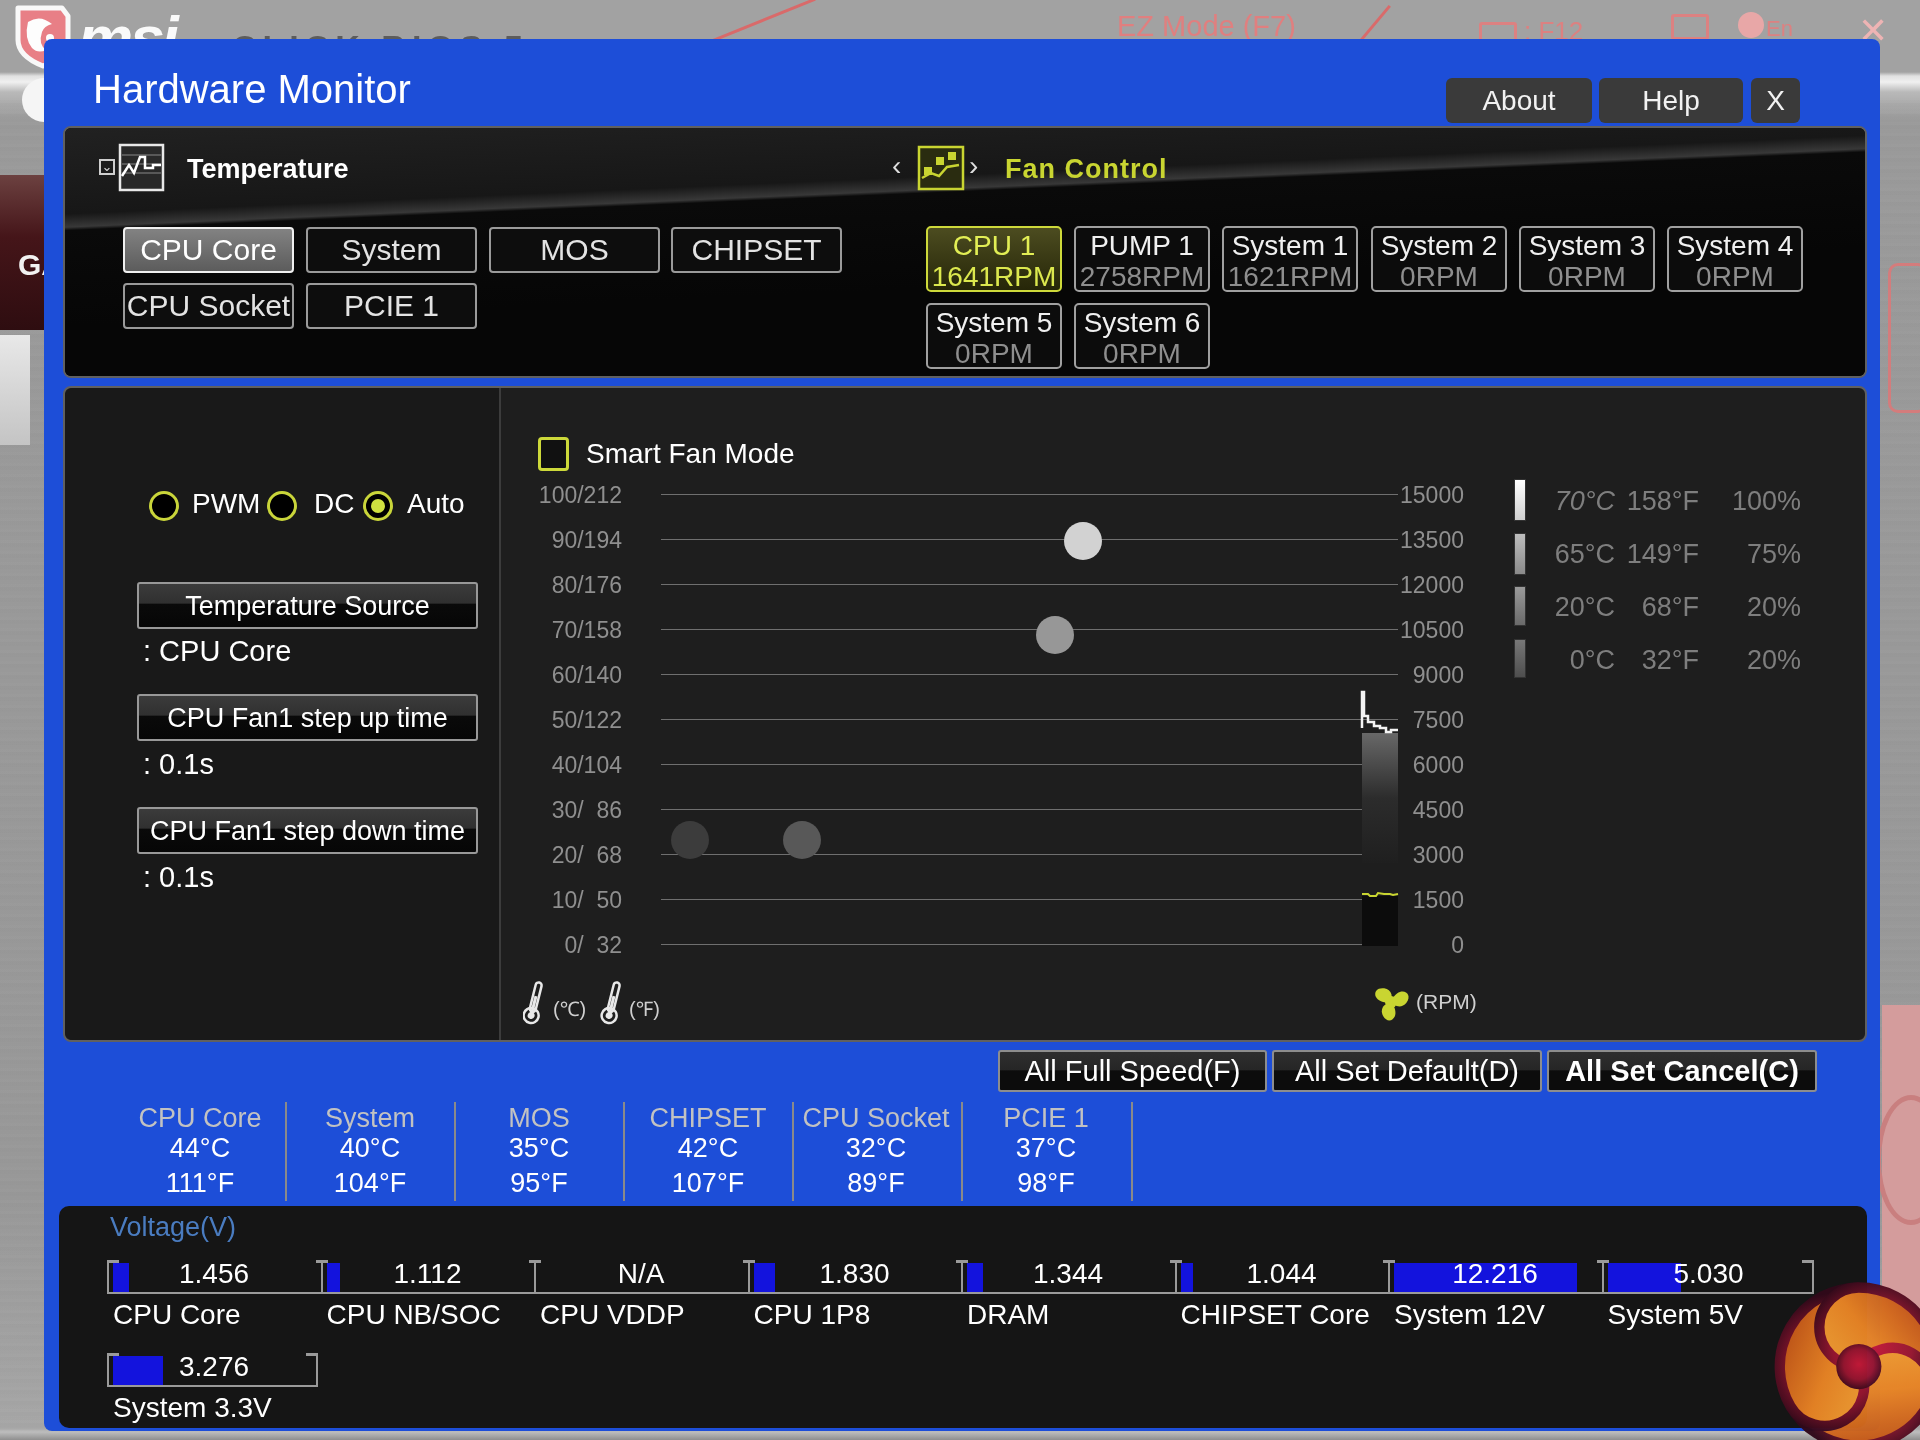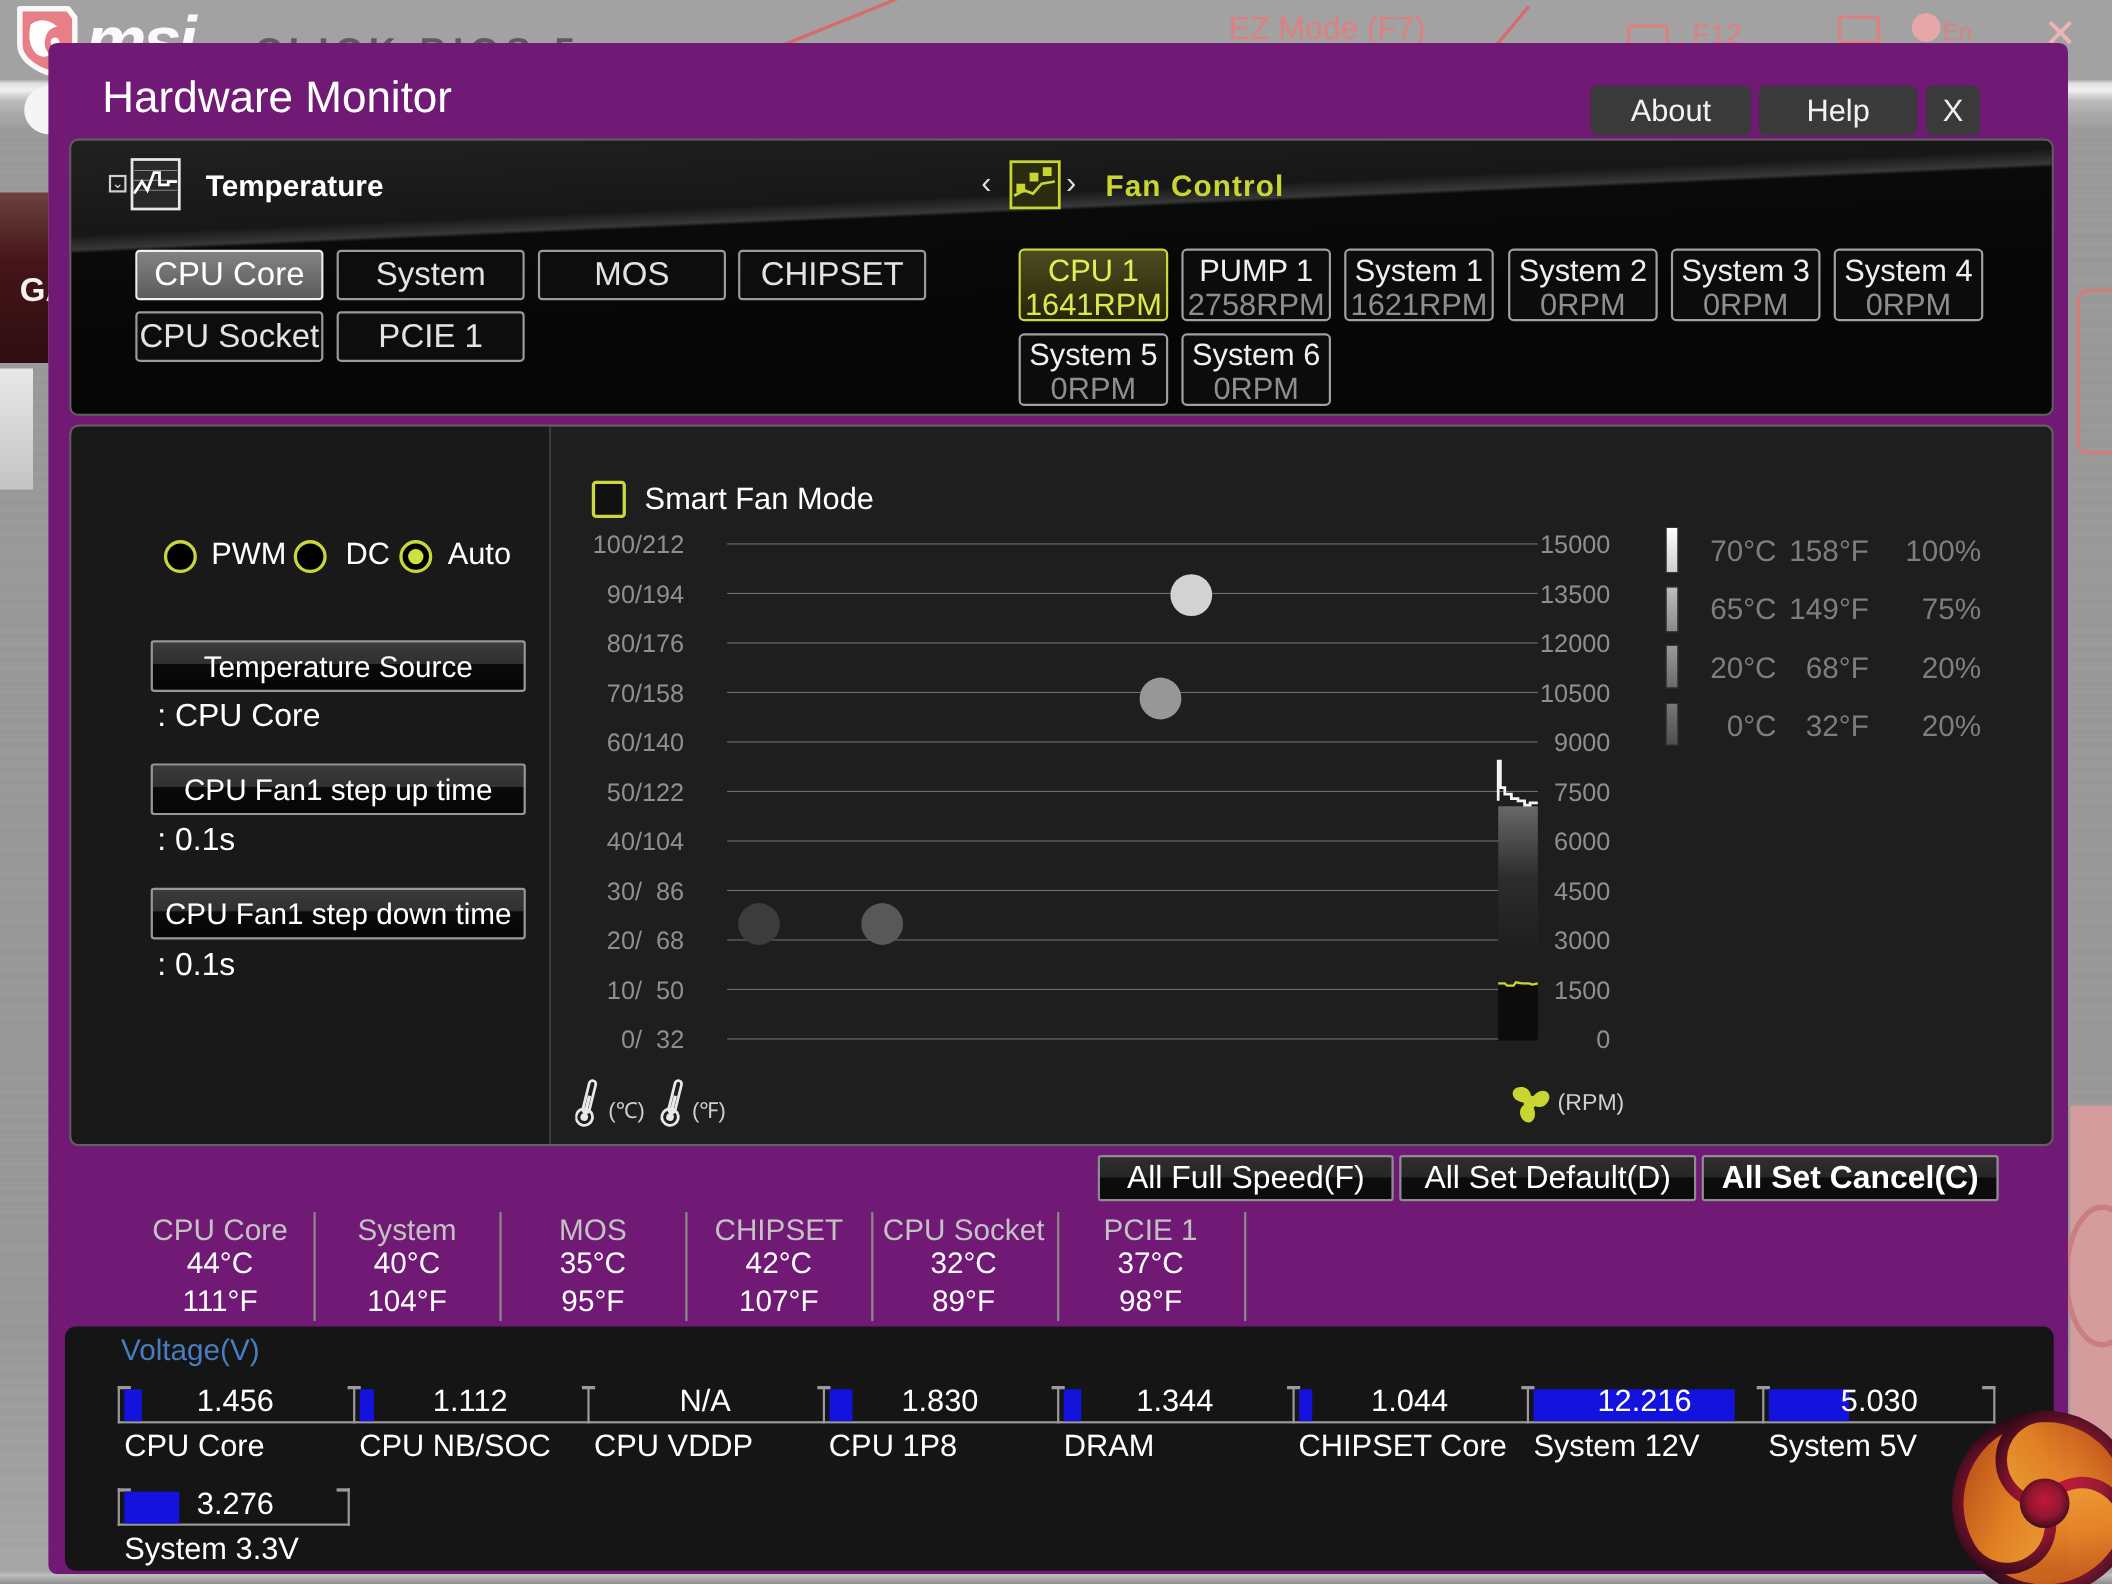--- a/index.html
+++ b/index.html
@@ -1,20 +1,20 @@
 <!DOCTYPE html>
 <html><head>
 <meta charset="utf-8">
 <style>
   html,body{margin:0;padding:0;width:1920px;height:1440px;overflow:hidden;
     background:#9d9d9d;font-family:"Liberation Sans",sans-serif;}
   .abs{position:absolute;}
   #bg{position:absolute;left:0;top:0;width:1920px;height:1440px;}
   #dlg{position:absolute;left:44px;top:39px;width:1836px;height:1392px;
-    background:#701a75;border-radius:8px;}
+    background:#1d4ed8;border-radius:8px;}
   .btn-top{position:absolute;top:39px;height:45px;background:#3a3a3a;border-radius:6px;
     color:#f2f2f2;font-size:28px;text-align:center;line-height:45px;}
   .panel{position:absolute;left:19px;width:1804px;border:2px solid #606060;border-radius:8px;box-sizing:border-box;}
   .secbtn{position:absolute;width:171px;height:46px;box-sizing:border-box;border:2px solid #9a9a9a;
     border-radius:4px;background:#0d0d0d;color:#e3e3e3;font-size:30px;text-align:center;line-height:42px;}
   .fanbtn{position:absolute;width:136px;height:66px;box-sizing:border-box;border:2px solid #a0a0a0;
     border-radius:5px;background:#0c0c0c;text-align:center;}
   .fanbtn .l1{font-size:28px;color:#f0f0f0;line-height:33px;margin-top:1px;}
   .fanbtn .l2{font-size:28px;color:#8e8e8e;line-height:30px;}
   .lbtn{position:absolute;left:72px;width:341px;height:47px;box-sizing:border-box;border:2px solid #989898;
@@ -225,21 +225,21 @@
     <div class="rpmlab" style="left:1319px;top:364px;">6000</div>
     <div class="rpmlab" style="left:1319px;top:409px;">4500</div>
     <div class="rpmlab" style="left:1319px;top:454px;">3000</div>
     <div class="rpmlab" style="left:1319px;top:499px;">1500</div>
     <div class="rpmlab" style="left:1319px;top:544px;">0</div>
 
     <div class="abs" style="left:1449px;top:91px;width:10px;height:40px;background:linear-gradient(#fff,#cfcfcf);border:1px solid #333;"></div>
     <div class="abs" style="left:1449px;top:145px;width:10px;height:40px;background:linear-gradient(#bdbdbd,#8a8a8a);border:1px solid #333;"></div>
     <div class="abs" style="left:1449px;top:198px;width:10px;height:38px;background:linear-gradient(#9a9a9a,#6a6a6a);border:1px solid #333;"></div>
     <div class="abs" style="left:1449px;top:251px;width:10px;height:37px;background:linear-gradient(#787878,#4e4e4e);border:1px solid #333;"></div>
-    <div class="leglab" style="left:1450px;top:98px;">70°C</div>
+    <div class="leglab" style="left:1450px;top:98px;font-style:italic;">70°C</div>
     <div class="leglab" style="left:1534px;top:98px;">158°F</div>
     <div class="leglab" style="left:1636px;top:98px;">100%</div>
     <div class="leglab" style="left:1450px;top:151px;">65°C</div>
     <div class="leglab" style="left:1534px;top:151px;">149°F</div>
     <div class="leglab" style="left:1636px;top:151px;">75%</div>
     <div class="leglab" style="left:1450px;top:204px;">20°C</div>
     <div class="leglab" style="left:1534px;top:204px;">68°F</div>
     <div class="leglab" style="left:1636px;top:204px;">20%</div>
     <div class="leglab" style="left:1450px;top:257px;">0°C</div>
     <div class="leglab" style="left:1534px;top:257px;">32°F</div>

